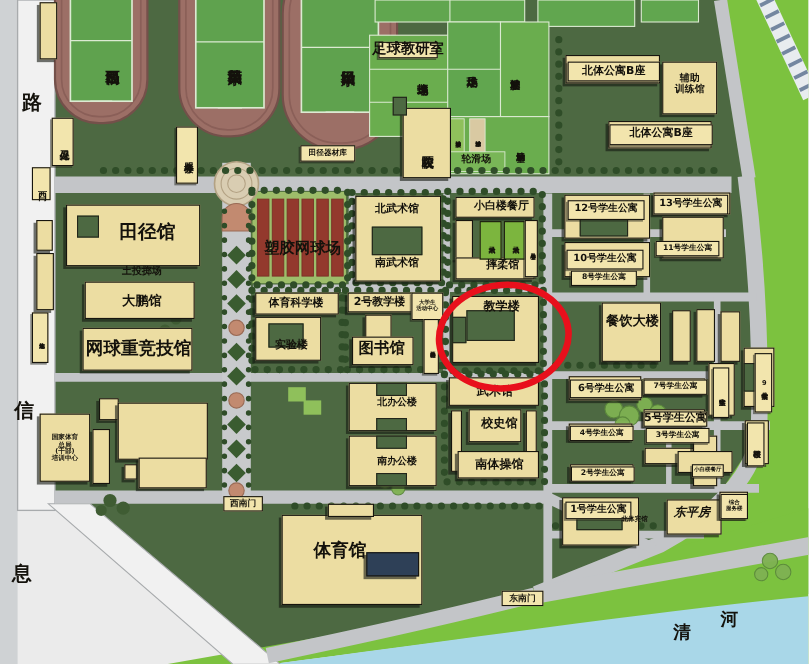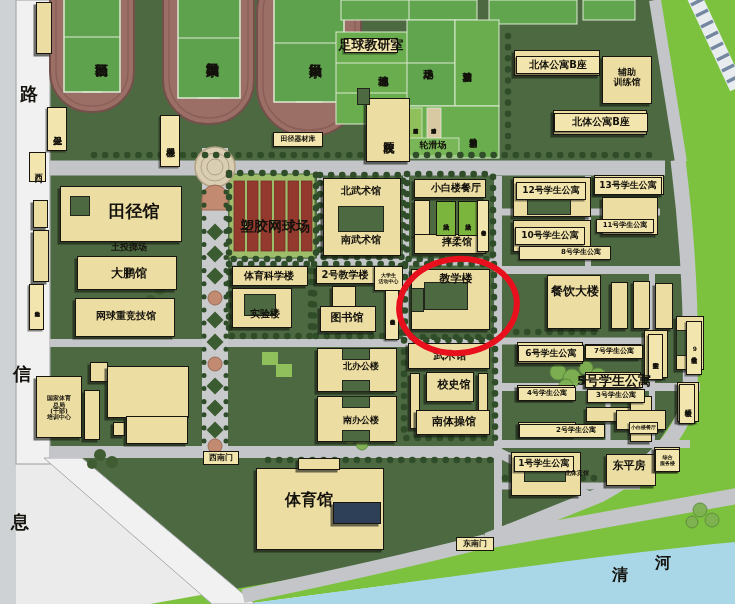--- a/index.html
+++ b/index.html
@@ -278,57 +278,57 @@
       <div class="lab box v" style="left: 160px; top: 115px; font-size: 9px; width: 18px; height: 50px;">服务楼</div>
       <div class="lab box" style="left: 273px; top: 132px; font-size: 7px; width: 48px; height: 13px;">田径器材库</div>
       <div class="lab plain v" style="left: 380px; top: 110px; font-size: 11px; width: 16px; height: 46px;">校医院</div>
       <div class="lab box" style="left: 516px; top: 56px; font-size: 10px; width: 82px; height: 16px;">北体公寓B座</div>
       <div class="lab plain wrap" style="left: 606px; top: 62px; font-size: 9px; width: 42px; height: 32px;">辅助
 训练馆</div>
       <div class="lab box" style="left: 554px; top: 113px; font-size: 10px; width: 92px; height: 17px;">北体公寓B座</div>
       <div class="lab plain" style="left: 109px; top: 203px; font-size: 17px; width: 50px; height: 16px;">田径馆</div>
       <div class="lab plain" style="left: 107px; top: 242px; font-size: 9px; width: 44px; height: 12px;">土投掷场</div>
       <div class="lab plain" style="left: 107px; top: 266px; font-size: 12px; width: 44px; height: 15px;">大鹏馆</div>
-      <div class="lab plain" style="left: 86px; top: 309px; font-size: 10px; width: 80px; height: 15px;">网球重竞技馆</div>
+      <div class="lab plain" style="left: 86px; top: 309px; font-size: 16px; width: 80px; height: 15px;">网球重竞技馆</div>
       <div class="lab box v" style="left: 29px; top: 284px; font-size: 5px; width: 13px; height: 44px;">北体加油站</div>
       <div class="lab plain" style="left: 245px; top: 210px; font-size: 14px; width: 60px; height: 13px; margin-top: 10px;">塑胶网球场</div>
       <div class="lab plain" style="left: 334px; top: 185px; font-size: 10px; width: 54px; height: 13px;">北武术馆</div>
       <div class="lab plain" style="left: 334px; top: 234px; font-size: 10px; width: 54px; height: 13px;">南武术馆</div>
       <div class="lab plain" style="left: 429px; top: 182px; font-size: 10px; width: 54px; height: 13px;">小白楼餐厅</div>
       <div class="lab green v" style="left: 436px; top: 201px; font-size: 6px; width: 18px; height: 33px;">武术场</div>
       <div class="lab green v" style="left: 458px; top: 201px; font-size: 6px; width: 18px; height: 33px;">武术场</div>
       <div class="lab box v" style="left: 477px; top: 200px; font-size: 5px; width: 10px; height: 50px;">导引养生中心</div>
       <div class="lab plain" style="left: 434px; top: 236px; font-size: 10px; width: 46px; height: 13px;">摔柔馆</div>
       <div class="lab plain" style="left: 236px; top: 270px; font-size: 10px; width: 66px; height: 13px;">体育科学楼</div>
       <div class="lab plain" style="left: 244px; top: 308px; font-size: 10px; width: 42px; height: 13px;">实验楼</div>
       <div class="lab plain" style="left: 316px; top: 269px; font-size: 10px; width: 58px; height: 13px;">2号教学楼</div>
       <div class="lab box wrap" style="left: 374px; top: 266px; font-size: 5px; width: 27px; height: 23px;">大学生
 活动中心</div>
-      <div class="lab plain" style="left: 326px; top: 311px; font-size: 11px; width: 42px; height: 14px;">图书馆</div>
+      <div class="lab plain" style="left: 326px; top: 311px; font-size: 14px; width: 42px; height: 14px;">图书馆</div>
       <div class="lab box v" style="left: 385px; top: 290px; font-size: 5px; width: 12px; height: 48px;">出版社办公楼</div>
       <div class="lab plain" style="left: 433px; top: 272px; font-size: 11px; width: 46px; height: 14px;">教学楼</div>
       <div class="lab box" style="left: 516px; top: 182px; font-size: 9px; width: 68px; height: 16px;">12号学生公寓</div>
       <div class="lab box" style="left: 594px; top: 177px; font-size: 9px; width: 66px; height: 16px;">13号学生公寓</div>
       <div class="lab box" style="left: 515px; top: 227px; font-size: 9px; width: 68px; height: 16px;">10号学生公寓</div>
       <div class="lab box" style="left: 596px; top: 219px; font-size: 7px; width: 56px; height: 12px; text-align: center;">11号学生公寓</div>
-      <div class="lab box" style="left: 519px; top: 246px; font-size: 7px; width: 58px; height: 12px; padding-left: 32px;">8号学生公寓</div>
+      <div class="lab box" style="left: 519px; top: 246px; font-size: 7px; width: 58px; height: 12px;">8号学生公寓</div>
       <div class="lab plain" style="left: 550px; top: 284px; font-size: 12px; width: 50px; height: 15px;">餐饮大楼</div>
       <div class="lab box v" style="left: 686px; top: 321px; font-size: 6px; width: 14px; height: 52px;">9号学生公寓</div>
       <div class="lab box v" style="left: 648px; top: 334px; font-size: 6px; width: 13px; height: 44px;">大学生浴室</div>
       <div class="lab box" style="left: 518px; top: 345px; font-size: 9px; width: 64px; height: 15px;">6号学生公寓</div>
       <div class="lab box" style="left: 585px; top: 345px; font-size: 7px; width: 56px; height: 12px;">7号学生公寓</div>
-      <div class="lab box" style="left: 585px; top: 374px; font-size: 13px; width: 56px; height: 12px;">5号学生公寓</div>
+      <div class="lab box" style="left: 585px; top: 374px; font-size: 10px; width: 56px; height: 12px;">5号学生公寓</div>
       <div class="lab box" style="left: 518px; top: 387px; font-size: 7px; width: 56px; height: 12px;">4号学生公寓</div>
       <div class="lab box" style="left: 587px; top: 389px; font-size: 7px; width: 56px; height: 12px; text-align: center;">3号学生公寓</div>
-      <div class="lab box" style="left: 519px; top: 424px; font-size: 7px; width: 56px; height: 12px; padding-left: 28px;">2号学生公寓</div>
+      <div class="lab box" style="left: 519px; top: 424px; font-size: 7px; width: 56px; height: 12px;">2号学生公寓</div>
       <div class="lab box v" style="left: 679px; top: 384px; font-size: 7px; width: 14px; height: 38px;">教研楼</div>
       <div class="lab box" style="left: 629px; top: 422px; font-size: 5px; width: 27px; height: 10px;">小白楼餐厅</div>
       <div class="lab box" style="left: 514px; top: 456px; font-size: 9px; width: 58px; height: 14px;">1号学生公寓</div>
       <div class="lab plain" style="left: 562px; top: 468px; font-size: 6px; width: 30px; height: 10px;">北体宾馆</div>
-      <div class="lab plain" style="left: 610px; top: 459px; font-size: 11px; width: 38px; height: 14px;">东平房</div>
+      <div class="lab plain" style="left: 610px; top: 459px; font-size: 11px; width: 38px; height: 14px; font-style: italic;">东平房</div>
       <div class="lab box wrap" style="left: 655px; top: 449px; font-size: 5px; width: 23px; height: 21px;">综合
 服务楼</div>
       <div class="lab plain" style="left: 337px; top: 361px; font-size: 9px; width: 48px; height: 12px;">北办公楼</div>
       <div class="lab plain" style="left: 337px; top: 415px; font-size: 9px; width: 48px; height: 12px;">南办公楼</div>
       <div class="lab plain" style="left: 428px; top: 349px; font-size: 11px; width: 44px; height: 13px;">武术馆</div>
       <div class="lab plain" style="left: 433px; top: 378px; font-size: 11px; width: 42px; height: 13px;">校史馆</div>
       <div class="lab plain" style="left: 429px; top: 415px; font-size: 11px; width: 50px; height: 13px;">南体操馆</div>
       <div class="lab plain" style="left: 276px; top: 490px; font-size: 16px; width: 66px; height: 20px;">体育馆</div>
       <div class="lab plain wrap" style="left: 38px; top: 381px; font-size: 6px; width: 42px; height: 54px;">国家体育
 总局

